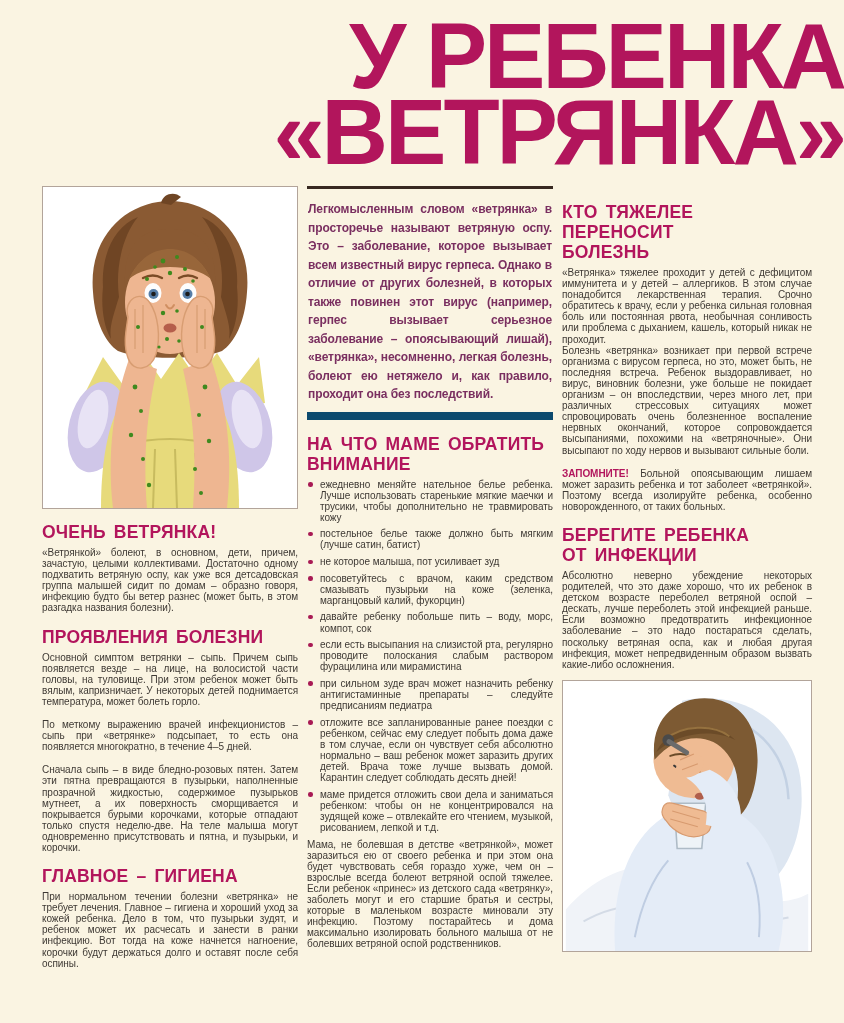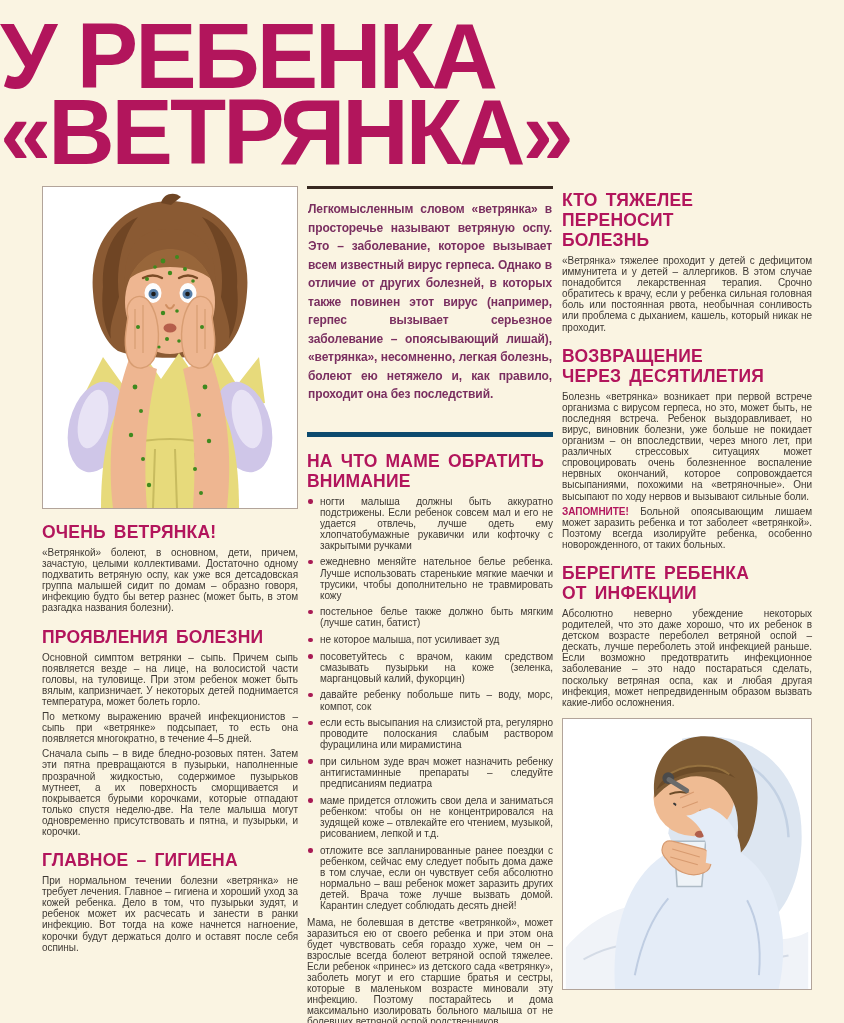--- a/index.html
+++ b/index.html
@@ -7,21 +7,21 @@
     position:relative;
     width:844px; height:1023px;
     background:#faf4e2;
     font-family:"Liberation Sans", sans-serif;
     overflow:hidden;
     box-sizing:border-box;
   }
   
   .title {
     margin-top:18px;
-    text-align:left;
+    text-align:right;
     color:#b2155c;
     font-weight:bold;
     font-size:92px;
     line-height:76px;
     letter-spacing:-3px;
   }
   .title .tline { display:block; }
   
   .columns {
     display:grid;
@@ -34,36 +34,36 @@
   
   h2 {
     margin:13px 0 5px 0;
     color:#b2155c;
     font-size:17.5px;
     line-height:20px;
     letter-spacing:0.2px;
     word-spacing:3px;
     white-space:pre-line;
   }
-  h2.first { margin-top:4px; }
+  h2.first { margin-top:16px; }
   
   p.body, li.bullet {
     margin:0;
     color:#3e3934;
     font-size:10px;
     line-height:11.1px;
     text-align:justify;
     letter-spacing:-0.05px;
   }
-  p.body + p.body { margin-top:4px; }
+  p.body + p.body { margin-top:12px; }
   
   .intro-box {
     border-top:3px solid #372821;
-    border-bottom:5px solid #0c4a6e;
-    padding:11px 1px 28px 1px;
+    border-bottom:8px solid #0c4a6e;
+    padding:11px 1px 8px 1px;
   }
   .intro-box p {
     margin:0;
     color:#7a2f60;
     font-weight:bold;
     font-size:12px;
     line-height:18.5px;
     text-align:justify;
     letter-spacing:-0.1px;
   }
@@ -198,49 +198,46 @@
     <div class="col">
 
       <div class="intro-box">
         <p>Легкомысленным словом «ветрянка» в просторечье называют ветряную оспу. Это – заболевание, которое вызывает всем известный вирус герпеса. Однако в отличие от других болезней, в которых также повинен этот вирус (например, герпес вызывает серьезное заболевание – опоясывающий лишай), «ветрянка», несомненно, легкая болезнь, болеют ею нетяжело и, как правило, проходит она без последствий.</p>
       </div>
 
       <div class="section">
         <h2 style="margin-top:14px;">НА ЧТО МАМЕ ОБРАТИТЬ
 ВНИМАНИЕ</h2>
         <ul class="bullets">
-          <li class="bullet"><span class="dot"></span><span>ногти малыша должны быть аккуратно подстрижены. Если ребенок совсем мал и его не удается отвлечь, лучше одеть ему хлопчатобумажные рукавички или кофточку с закрытыми ручками</span></li>
           <li class="bullet"><span class="dot"></span><span>ежедневно меняйте нательное белье ребенка. Лучше использовать старенькие мягкие маечки и трусики, чтобы дополнительно не травмировать кожу</span></li>
           <li class="bullet"><span class="dot"></span><span>постельное белье также должно быть мягким (лучше сатин, батист)</span></li>
           <li class="bullet"><span class="dot"></span><span>не которое малыша, пот усиливает зуд</span></li>
           <li class="bullet"><span class="dot"></span><span>посоветуйтесь с врачом, каким средством смазывать пузырьки на коже (зеленка, марганцовый калий, фукорцин)</span></li>
           <li class="bullet"><span class="dot"></span><span>давайте ребенку побольше пить – воду, морс, компот, сок</span></li>
           <li class="bullet"><span class="dot"></span><span>если есть высыпания на слизистой рта, регулярно проводите полоскания слабым раствором фурацилина или мирамистина</span></li>
           <li class="bullet"><span class="dot"></span><span>при сильном зуде врач может назначить ребенку антигистаминные препараты – следуйте предписаниям педиатра</span></li>
+          <li class="bullet"><span class="dot"></span><span>отложите все запланированные ранее поездки с ребенком, сейчас ему следует побыть дома даже в том случае, если он чувствует себя абсолютно нормально – ваш ребенок может заразить других детей. Врача тоже лучше вызвать домой. Карантин следует соблюдать десять дней!</span></li>
           <li class="bullet"><span class="dot"></span><span>маме придется отложить свои дела и заниматься ребенком: чтобы он не концентрировался на зудящей коже – отвлекайте его чтением, музыкой, рисованием, лепкой и т.д.</span></li>
-          <li class="bullet"><span class="dot"></span><span>отложите все запланированные ранее поездки с ребенком, сейчас ему следует побыть дома даже в том случае, если он чувствует себя абсолютно нормально – ваш ребенок может заразить других детей. Врача тоже лучше вызвать домой. Карантин следует соблюдать десять дней!</span></li>
         </ul>
       </div>
 
       <div class="section">
         <p class="body">Мама, не болевшая в детстве «ветрянкой», может заразиться ею от своего ребенка и при этом она будет чувствовать себя гораздо хуже, чем он – взрослые всегда болеют ветряной оспой тяжелее. Если ребенок «принес» из детского сада «ветрянку», заболеть могут и его старшие братья и сестры, которые в маленьком возрасте миновали эту инфекцию. Поэтому постарайтесь и дома максимально изолировать больного малыша от не болевших ветряной оспой родственников.</p>
       </div>
     </div>
 
     <div class="col">
 
       <div class="section">
         <h2 class="first">КТО ТЯЖЕЛЕЕ ПЕРЕНОСИТ
 БОЛЕЗНЬ</h2>
         <p class="body">«Ветрянка» тяжелее проходит у детей с дефицитом иммунитета и у детей – аллергиков. В этом случае понадобится лекарственная терапия. Срочно обратитесь к врачу, если у ребенка сильная головная боль или постоянная рвота, необычная сонливость или проблема с дыханием, кашель, который никак не проходит.</p>
       </div>
 
       <div class="section">
-        <h2>ВОЗВРАЩЕНИЕ
-ЧЕРЕЗ ДЕСЯТИЛЕТИЯ</h2>
         <p class="body">Болезнь «ветрянка» возникает при первой встрече организма с вирусом герпеса, но это, может быть, не последняя встреча. Ребенок выздоравливает, но вирус, виновник болезни, уже больше не покидает организм – он впоследствии, через много лет, при различных стрессовых ситуациях может спровоцировать очень болезненное воспаление нервных окончаний, которое сопровождается высыпаниями, похожими на «ветряночные». Они высыпают по ходу нервов и вызывают сильные боли.</p>
         <p class="body"><span class="remember-label">ЗАПОМНИТЕ!</span><span> Больной опоясывающим лишаем может заразить ребенка и тот заболеет «ветрянкой». Поэтому всегда изолируйте ребенка, особенно новорожденного, от таких больных.</span></p>
       </div>
 
       <div class="section">
         <h2>БЕРЕГИТЕ РЕБЕНКА
 ОТ ИНФЕКЦИИ</h2>
         <p class="body">Абсолютно неверно убеждение некоторых родителей, что это даже хорошо, что их ребенок в детском возрасте переболел ветряной оспой – дескать, лучше переболеть этой инфекцией раньше. Если возможно предотвратить инфекционное заболевание – это надо постараться сделать, поскольку ветряная оспа, как и любая другая инфекция, может непредвиденным образом вызвать какие-либо осложнения.</p>
       </div>
 

